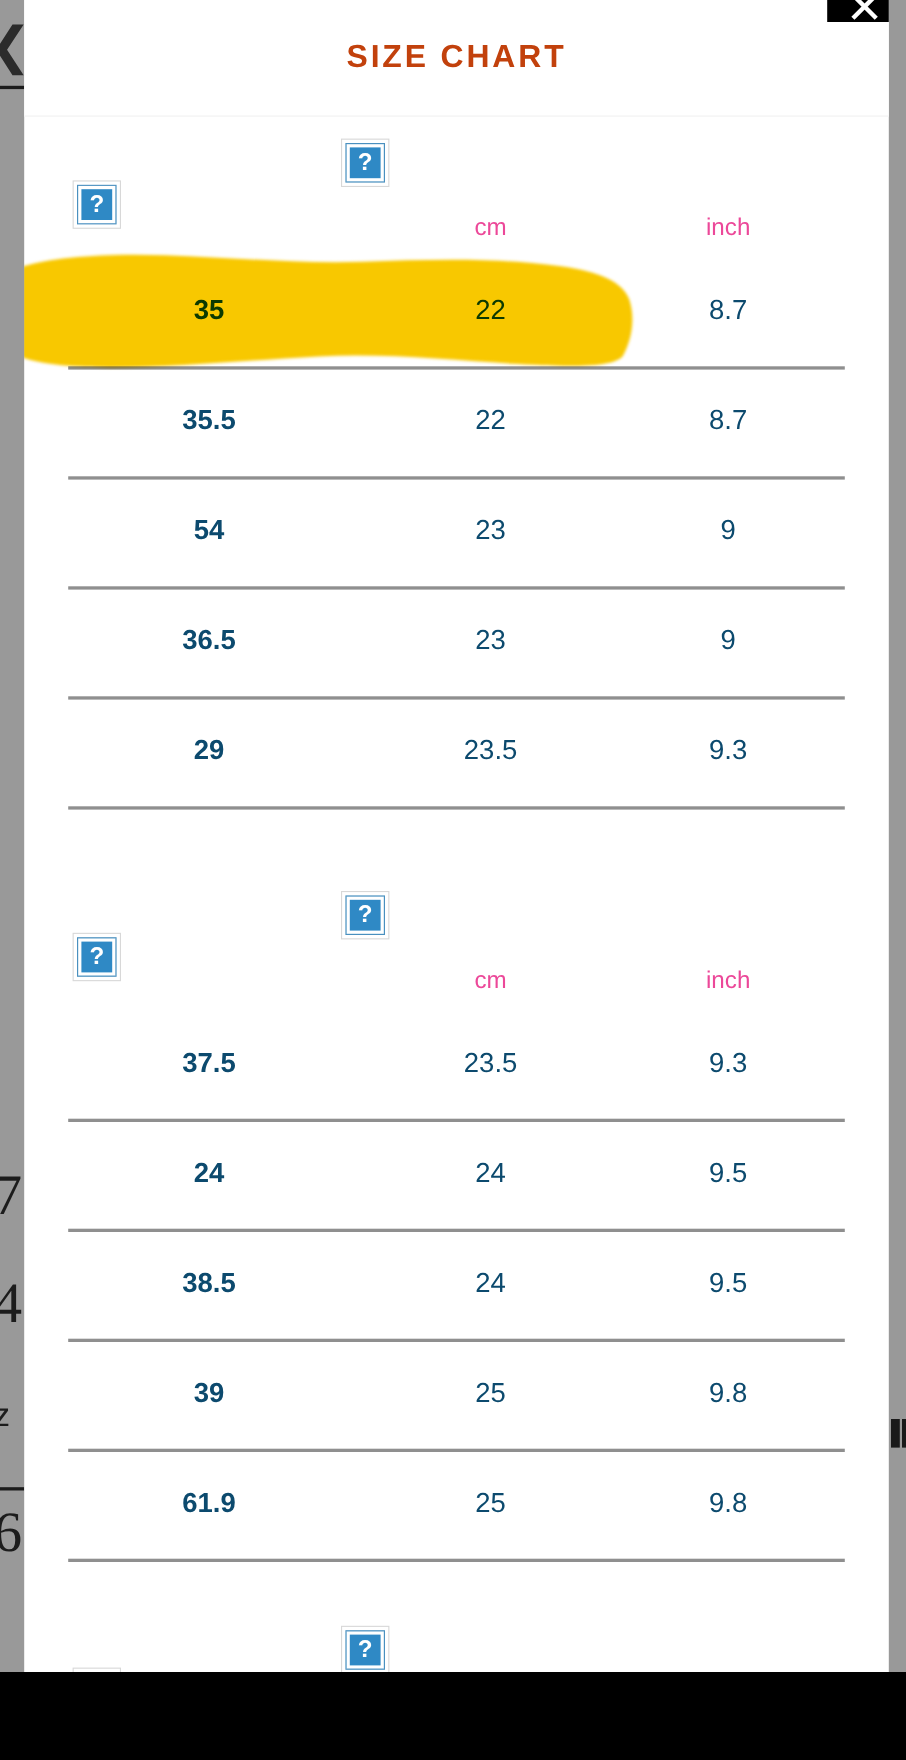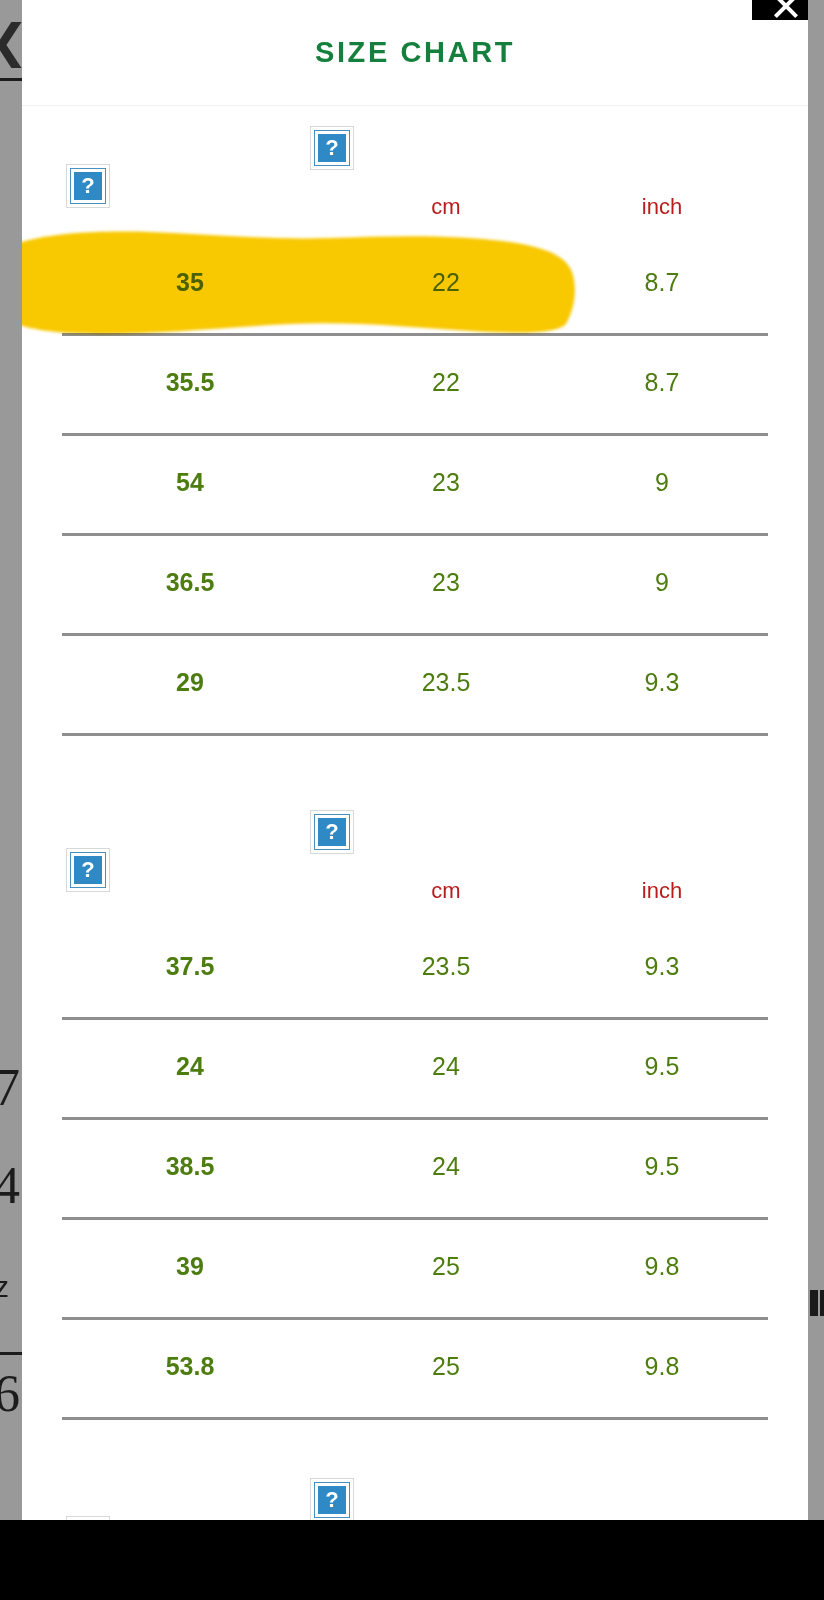--- a/index.html
+++ b/index.html
@@ -102,21 +102,21 @@
     border-bottom: 1px solid #f1f1f1;
   }
   .sheet-title {
     position: absolute;
     left: 0; right: 0;
     top: 36px;
     text-align: center;
     font-size: 29px;
     font-weight: 700;
     letter-spacing: 2.6px;
-    color: #15803d;
+    color: #c2410c;
   }
 
   
   .close-btn {
     position: absolute;
     left: 730px;
     top: -26px;
     width: 68px;
     height: 46px;
     background: #000000;
@@ -174,41 +174,41 @@
     font-weight: 700;
     line-height: 1;
     font-family: "Liberation Sans", sans-serif;
   }
   .ph-icon.ph-size { left: 44px; top: 58px; }
   .ph-icon.ph-unit { left: 288px; top: 20px; }
 
   .unit-label {
     position: absolute;
     font-size: 22px;
-    color: #b91c1c;
+    color: #ec4899;
     text-align: center;
     top: 88px;
   }
   .unit-label.u-cm   { left: 364px; width: 120px; }
   .unit-label.u-inch { left: 580px; width: 120px; }
 
   
   .size-row {
     position: relative;
     height: 100px;
     border-bottom: 3px solid #8f8f8f;
     margin: 0 40px 0 40px;
   }
 
   .cell {
     position: absolute;
     top: 50%;
     transform: translateY(-58%);
     font-size: 25px;
-    color: #4d7c0f;
+    color: #0c4a6e;
     text-align: center;
   }
   .cell.c-size  { left: 68px;  width: 120px; font-weight: 700; }
   .cell.c-cm    { left: 324px; width: 120px; font-weight: 400; }
   .cell.c-inch  { left: 540px; width: 120px; font-weight: 400; }
 
   .block-gap { height: 54px; }
 
   
   .highlight {
@@ -330,21 +330,21 @@
           <div class="cell c-size">38.5</div>
           <div class="cell c-cm">24</div>
           <div class="cell c-inch">9.5</div>
         </div>
         <div class="size-row">
           <div class="cell c-size">39</div>
           <div class="cell c-cm">25</div>
           <div class="cell c-inch">9.8</div>
         </div>
         <div class="size-row">
-          <div class="cell c-size">53.8</div>
+          <div class="cell c-size">61.9</div>
           <div class="cell c-cm">25</div>
           <div class="cell c-inch">9.8</div>
         </div>
 
       </div>
 
       <div class="size-block">
         <div class="block-head">
           <div class="ph-icon ph-size" style="top:96px">
             

